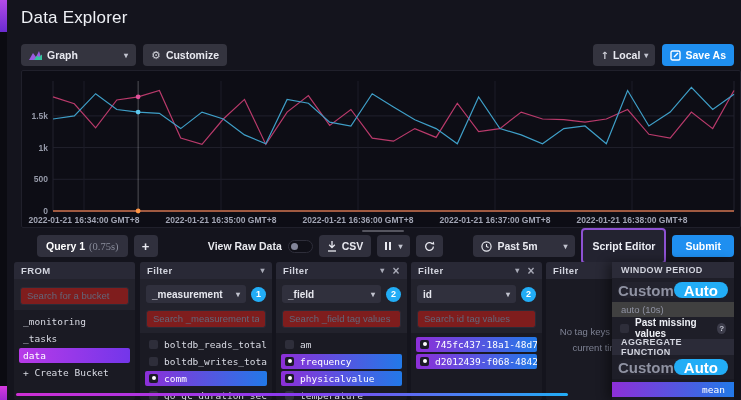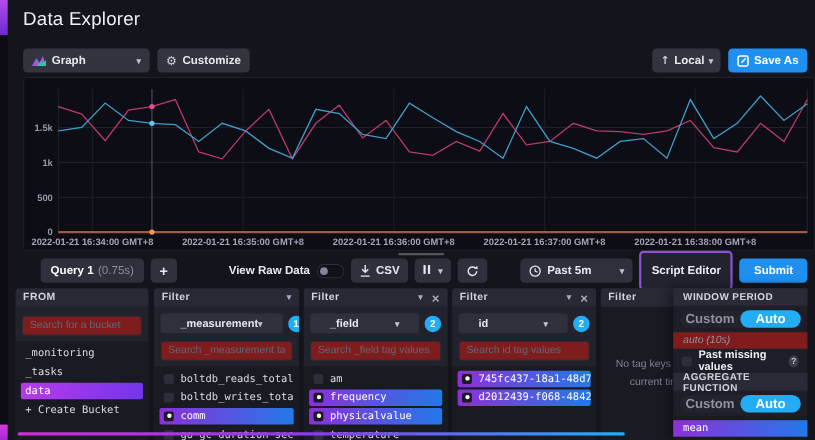--- a/index.html
+++ b/index.html
@@ -29,21 +29,21 @@
   
   .chart-panel{position:absolute;left:14px;top:70px;width:720px;height:158px;background:#0d0d15;
                border:1px solid #20202b;border-radius:2px;}
   .chart-panel svg{display:block;}
   .chart-panel text{font-family:"Liberation Sans",sans-serif;}
 
   
   .query-bar{position:absolute;left:14px;top:234px;width:713px;height:24px;display:flex;align-items:center;gap:6px;}
   .qtab{height:22px;background:#30303d;border-radius:4px;display:flex;align-items:center;padding:0 9px;gap:4px;
         font-size:10.5px;font-weight:bold;color:#fff;margin-left:16px;}
-  .qtab .dur{color:#8a8d9c;font-weight:normal;}
+  .qtab .dur{color:#8a8d9c;font-weight:normal;font-family:Liberation Serif, serif;}
   .qplus{width:24px;height:22px;background:#30303d;border-radius:4px;display:flex;align-items:center;
          justify-content:center;color:#e8e9f0;font-size:13px;font-weight:bold;}
   .qright{margin-left:auto;display:flex;align-items:center;gap:6px;}
   .raw-label{font-size:10.5px;font-weight:bold;color:#e8e9ee;}
   .toggle{width:25px;height:13px;border-radius:7px;background:#101018;border:1px solid #2e2e3a;position:relative;}
   .knob{position:absolute;left:2px;top:2px;width:7px;height:7px;border-radius:50%;background:#83869a;}
   .ibtn{height:22px;background:#30303d;border-radius:4px;display:flex;align-items:center;padding:0 8px;gap:5px;
         font-size:10.5px;font-weight:bold;color:#e8e9f0;}
   .pbar{display:inline-block;width:2px;height:8px;background:#e8e9f0;margin-right:2px;}
   .dd-range{width:102px;margin-left:24px;}
@@ -60,21 +60,21 @@
   .col-f1{left:133px;width:132px;}
   .col-f2{left:269px;width:131px;}
   .col-f3{left:404px;width:131px;}
   .col-f4{left:539px;width:130px;}
   .col-h{height:17px;background:#292936;display:flex;align-items:center;padding:0 7px;flex:0 0 auto;
          font-size:9.5px;font-weight:bold;color:#d2d4de;letter-spacing:.4px;}
   .col-h .chev{margin-left:auto;color:#a9abb8;font-size:8px;}
   .col-h .x{color:#a9abb8;font-size:12px;margin-left:8px;line-height:1;}
   .col-ctrl{padding:6px 6px 5px;background:#22222c;flex:0 0 auto;}
   .dd-row{display:flex;align-items:center;gap:5px;margin-bottom:5px;}
-  .mini-dd{flex:1;height:18px;background:#30303d;border-radius:3px;display:flex;align-items:center;padding:0 18px;
+  .mini-dd{flex:1;height:18px;background:#30303d;border-radius:3px;display:flex;align-items:center;padding:0 6px;
            font-size:10px;font-weight:bold;color:#e6e7ee;}
   .mini-dd .chev{margin-left:auto;color:#c2c4cf;font-size:8px;}
   .badge{width:15px;height:15px;border-radius:50%;background:#22adf6;color:#fff;font-size:9px;font-weight:bold;
          display:flex;align-items:center;justify-content:center;flex:0 0 auto;}
   .search input{width:100%;height:18px;background:#7f1d1d;border:1px solid #2b2b37;border-radius:3px;
          color:#9fa2b2;font-size:9.5px;padding:0 6px;outline:none;}
   .search input::placeholder{color:#63677a;opacity:1;}
   .col-list{flex:1;background:#1a1a23;padding:4px 5px;overflow:hidden;}
   .li{height:15px;display:flex;align-items:center;padding:0 4px;border-radius:2px;color:#d9dbe4;
       font-family:"DejaVu Sans Mono",monospace;font-size:9.5px;margin-bottom:2px;white-space:nowrap;overflow:hidden;}
@@ -85,31 +85,31 @@
   .cb.on::after{content:'';position:absolute;left:2.5px;top:2.5px;width:4px;height:4px;border-radius:50%;background:#fff;}
   .col-empty{flex:1;background:#1a1a23;display:flex;align-items:center;justify-content:center;text-align:center;
              padding:0 6px;font-size:9.5px;color:#7e8294;line-height:1.6;}
 
   
   .wp{position:absolute;left:605px;top:0;bottom:0;width:122px;background:#1e1e28;display:flex;flex-direction:column;
       z-index:3;box-shadow:-5px 0 10px rgba(0,0,0,.4);}
   .wp-h{height:16px;background:#2b2b38;display:flex;align-items:center;padding:0 9px;flex:0 0 auto;
         font-size:9px;font-weight:bold;color:#d2d4de;letter-spacing:.4px;}
   .seg{margin:4px 6px;height:16px;background:#23232e;border-radius:9px;display:flex;flex:0 0 auto;}
-  .seg .opt{flex:1;display:flex;align-items:center;justify-content:center;font-size:12px;color:#8f92a2;font-weight:bold;text-align:right;}
+  .seg .opt{flex:1;display:flex;align-items:center;justify-content:center;font-size:15px;color:#8f92a2;font-weight:bold;text-align:right;}
   .seg .opt.on{background:#22adf6;color:#fff;border-radius:9px;}
-  .wp-val{height:15px;display:flex;align-items:center;padding:0 9px;font-size:9.5px;font-style:italic;
-          color:#8f92a2;flex:0 0 auto;background:#7f1d1d;margin-bottom:3px;}
+  .wp-val{height:15px;display:flex;align-items:center;padding:0 9px;font-size:9.5px;
+          color:#8f92a2;flex:0 0 auto;background:#404040;margin-bottom:3px;}
   .wp-fill{height:16px;display:flex;align-items:center;gap:6px;padding:0 8px;flex:0 0 auto;
            font-size:10px;font-weight:bold;color:#eceef4;margin-bottom:3px;}
   .wp-fill .cb{margin:0;}
   .help{margin-left:auto;width:11px;height:11px;border-radius:50%;background:#3c3c4a;color:#c4c6d2;
         font-size:8px;font-weight:bold;display:flex;align-items:center;justify-content:center;}
   .wp-list{flex:1;background:#1a1a23;padding:3px 0;}
-  .wp-list .li{border-radius:0;padding:0 9px;margin-bottom:17px;}
+  .wp-list .li{border-radius:0;padding:0 9px;margin-bottom:17px;justify-content:flex-end;}
 
   .grad-scroll{position:absolute;left:9px;top:131px;width:552px;height:3px;border-radius:2px;z-index:5;
                background:linear-gradient(90deg,#cf2fd4,#8a3bf0,#22adf6);}
 </style>
 </head>
 <body>
 
 <div class="screen">
   <div class="rail">
     <div class="rail-top"></div>

